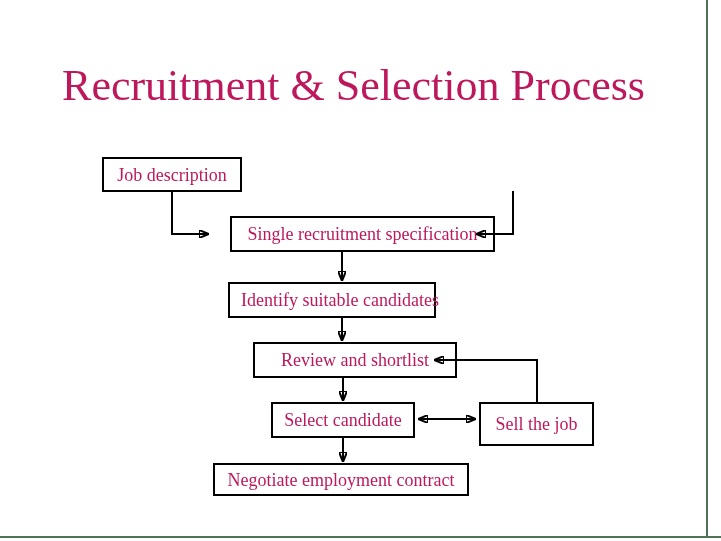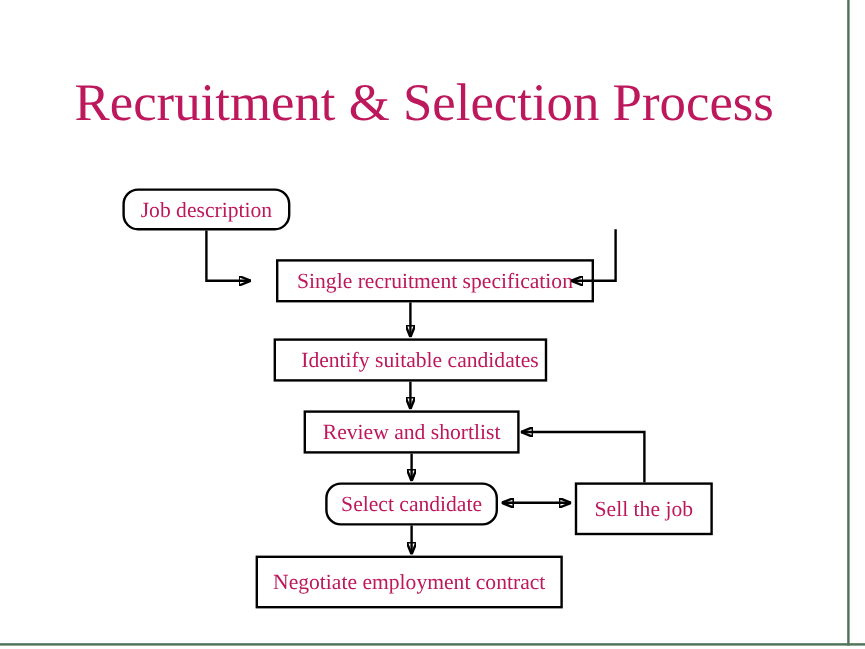--- a/index.html
+++ b/index.html
@@ -51,28 +51,28 @@
     border: 2px solid #000000;
     background: #ffffff;
     display: flex;
     align-items: center;
     justify-content: center;
     font-size: 18px;
     line-height: 1;
     white-space: nowrap;
     text-align: center;
   }
-  .n0 { left: 102px; top: 157px; width: 140px; height: 35px; border-radius: 13px; }
+  .n0 { left: 102px; top: 157px; width: 140px; height: 35px; }
   .n1 { left: 431px; top: 156px; width: 164px; height: 35px; }
   .n2 { left: 210px; top: 216px; width: 265px; height: 36px; margin-left: 20px; }
-  .n3 { left: 228px; top: 282px; width: 228px; height: 36px; padding-left: 16px; }
-  .n4 { left: 253px; top: 342px; width: 180px; height: 36px; }
-  .n5 { left: 271px; top: 402px; width: 144px; height: 36px; border-radius: 13px; }
+  .n3 { left: 228px; top: 282px; width: 208px; height: 36px; padding-left: 16px; }
+  .n4 { left: 253px; top: 342px; width: 204px; height: 36px; }
+  .n5 { left: 271px; top: 402px; width: 144px; height: 36px; }
   .n6 { left: 479px; top: 402px; width: 115px; height: 44px; }
-  .n7 { left: 213px; top: 463px; width: 256px; height: 44px; text-align: right; }
+  .n7 { left: 213px; top: 463px; width: 256px; height: 33px; text-align: right; }
   .connectors {
     position: absolute;
     left: 0;
     top: 0;
     width: 721px;
     height: 541px;
     pointer-events: none;
   }
   .connectors path {
     stroke: #000000;

